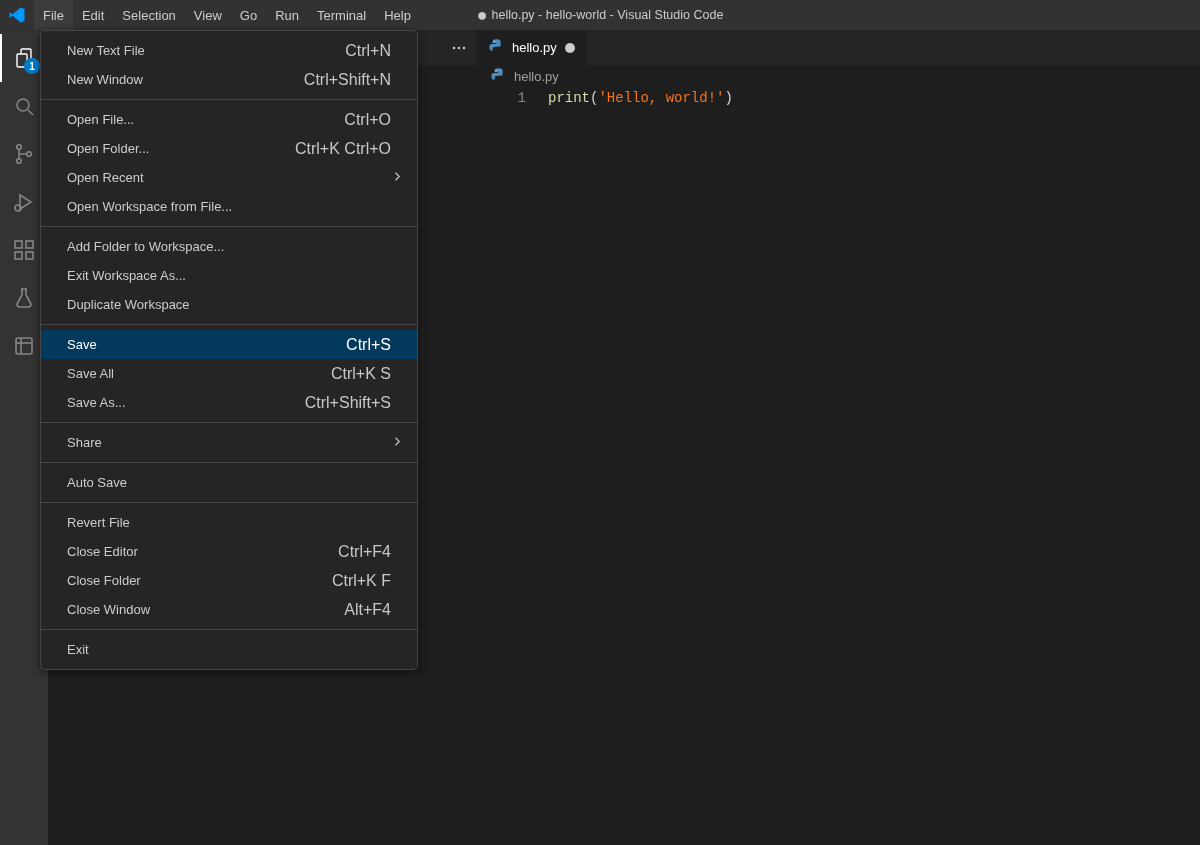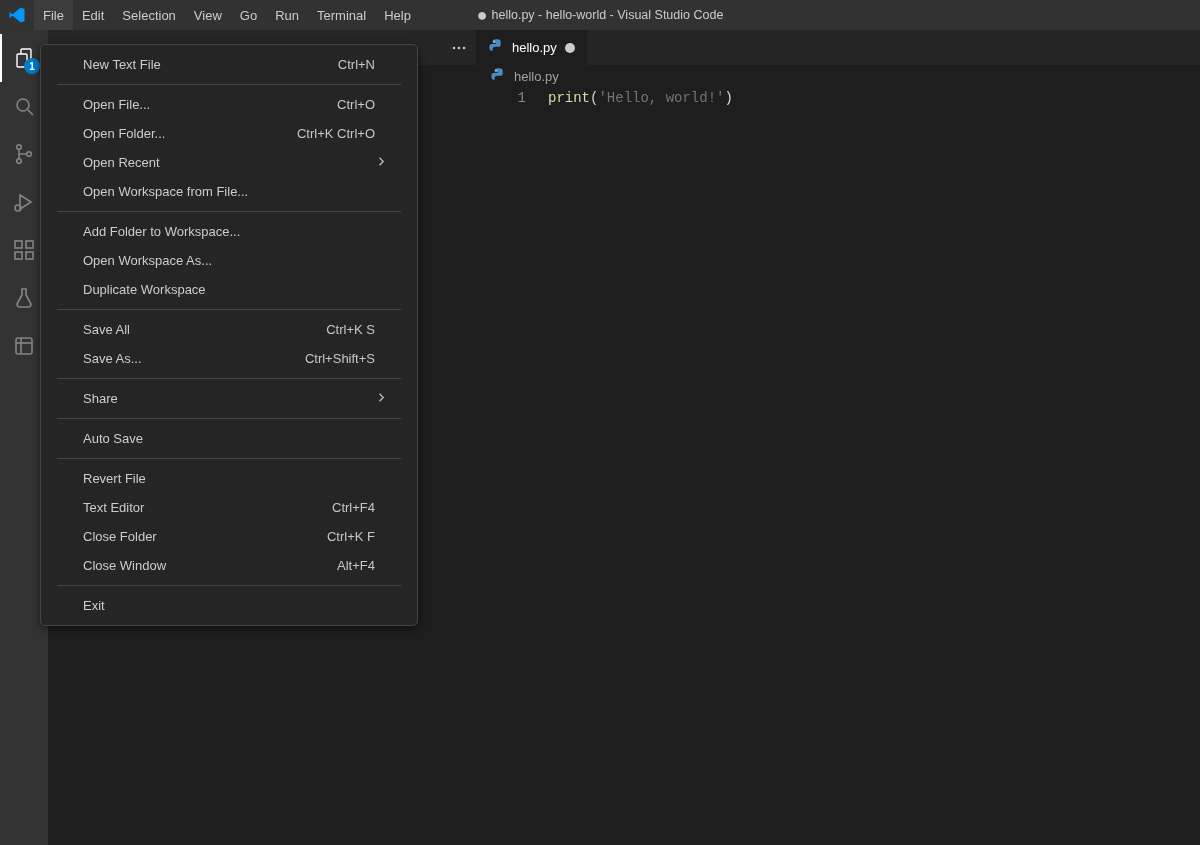--- a/index.html
+++ b/index.html
@@ -125,46 +125,46 @@
     }
     .gutter {
       width:70px;
       text-align:right;
       color:#858585;
       padding-right:22px;
     }
     .code-line { white-space:pre; }
     .tok-fn { color:#dcdcaa; }
     .tok-paren { color:#d4d4d4; }
-    .tok-str { color:#737373; }
+    .tok-str { color:#f97316; }
 
     
     .dropdown {
       position:absolute;
-      left:40px; top:44px;
+      left:40px; top:30px;
       width:378px;
       background:#252526;
       border:1px solid #454545;
       border-radius:5px;
       box-shadow:0 2px 8px rgba(0,0,0,.5);
-      padding:5px 16px;
+      padding:5px 0;
       z-index:20;
       color:#ccc;
       font-size:13px;
     }
     .menu-row {
       display:flex; align-items:center;
       height:29px;
       padding:0 26px 0 26px;
       position:relative;
     }
     .menu-row.highlight { background:#04395e; color:#fff; }
     .menu-row.highlight .menu-shortcut { color:#fff; }
     .menu-label { flex:1 1 auto; }
-    .menu-shortcut { color:#c7c7c7; font-size:13px; }
+    .menu-shortcut { color:#c7c7c7; font-size:16px; }
     .menu-sub-arrow {
       position:absolute; right:14px; top:50%; transform:translateY(-50%);
       color:#c5c5c5;
     }
     .menu-div {
       height:1px;
       background:#454545;
       margin:5px 0;
     }
   </style>
@@ -276,20 +276,24 @@
     <div class="gutter" style="width:500px"><span>1</span></div>
     <div class="code-line"><span class="tok-fn">print</span><span class="tok-paren">(</span><span class="tok-str">'Hello, world!'</span><span class="tok-paren">)</span></div>
   </div>
 </div>
 
 <div class="dropdown" id="file-menu">
     <div class="menu-row">
       <span class="menu-label">New Text File</span>
       <span class="menu-shortcut">Ctrl+N</span>
     </div>
+    <div class="menu-row">
+      <span class="menu-label">New Window</span>
+      <span class="menu-shortcut">Ctrl+Shift+N</span>
+    </div>
     <div class="menu-div"></div>
     <div class="menu-row">
       <span class="menu-label">Open File...</span>
       <span class="menu-shortcut">Ctrl+O</span>
     </div>
     <div class="menu-row">
       <span class="menu-label">Open Folder...</span>
       <span class="menu-shortcut">Ctrl+K Ctrl+O</span>
     </div>
     <div class="menu-row">
@@ -299,26 +303,30 @@
         </svg></span>
     </div>
     <div class="menu-row">
       <span class="menu-label">Open Workspace from File...</span>
     </div>
     <div class="menu-div"></div>
     <div class="menu-row">
       <span class="menu-label">Add Folder to Workspace...</span>
     </div>
     <div class="menu-row">
-      <span class="menu-label">Open Workspace As...</span>
+      <span class="menu-label">Exit Workspace As...</span>
     </div>
     <div class="menu-row">
       <span class="menu-label">Duplicate Workspace</span>
     </div>
     <div class="menu-div"></div>
+    <div class="menu-row highlight">
+      <span class="menu-label">Save</span>
+      <span class="menu-shortcut">Ctrl+S</span>
+    </div>
     <div class="menu-row">
       <span class="menu-label">Save All</span>
       <span class="menu-shortcut">Ctrl+K S</span>
     </div>
     <div class="menu-row">
       <span class="menu-label">Save As...</span>
       <span class="menu-shortcut">Ctrl+Shift+S</span>
     </div>
     <div class="menu-div"></div>
     <div class="menu-row">
@@ -329,21 +337,21 @@
     </div>
     <div class="menu-div"></div>
     <div class="menu-row">
       <span class="menu-label">Auto Save</span>
     </div>
     <div class="menu-div"></div>
     <div class="menu-row">
       <span class="menu-label">Revert File</span>
     </div>
     <div class="menu-row">
-      <span class="menu-label">Text Editor</span>
+      <span class="menu-label">Close Editor</span>
       <span class="menu-shortcut">Ctrl+F4</span>
     </div>
     <div class="menu-row">
       <span class="menu-label">Close Folder</span>
       <span class="menu-shortcut">Ctrl+K F</span>
     </div>
     <div class="menu-row">
       <span class="menu-label">Close Window</span>
       <span class="menu-shortcut">Alt+F4</span>
     </div>

